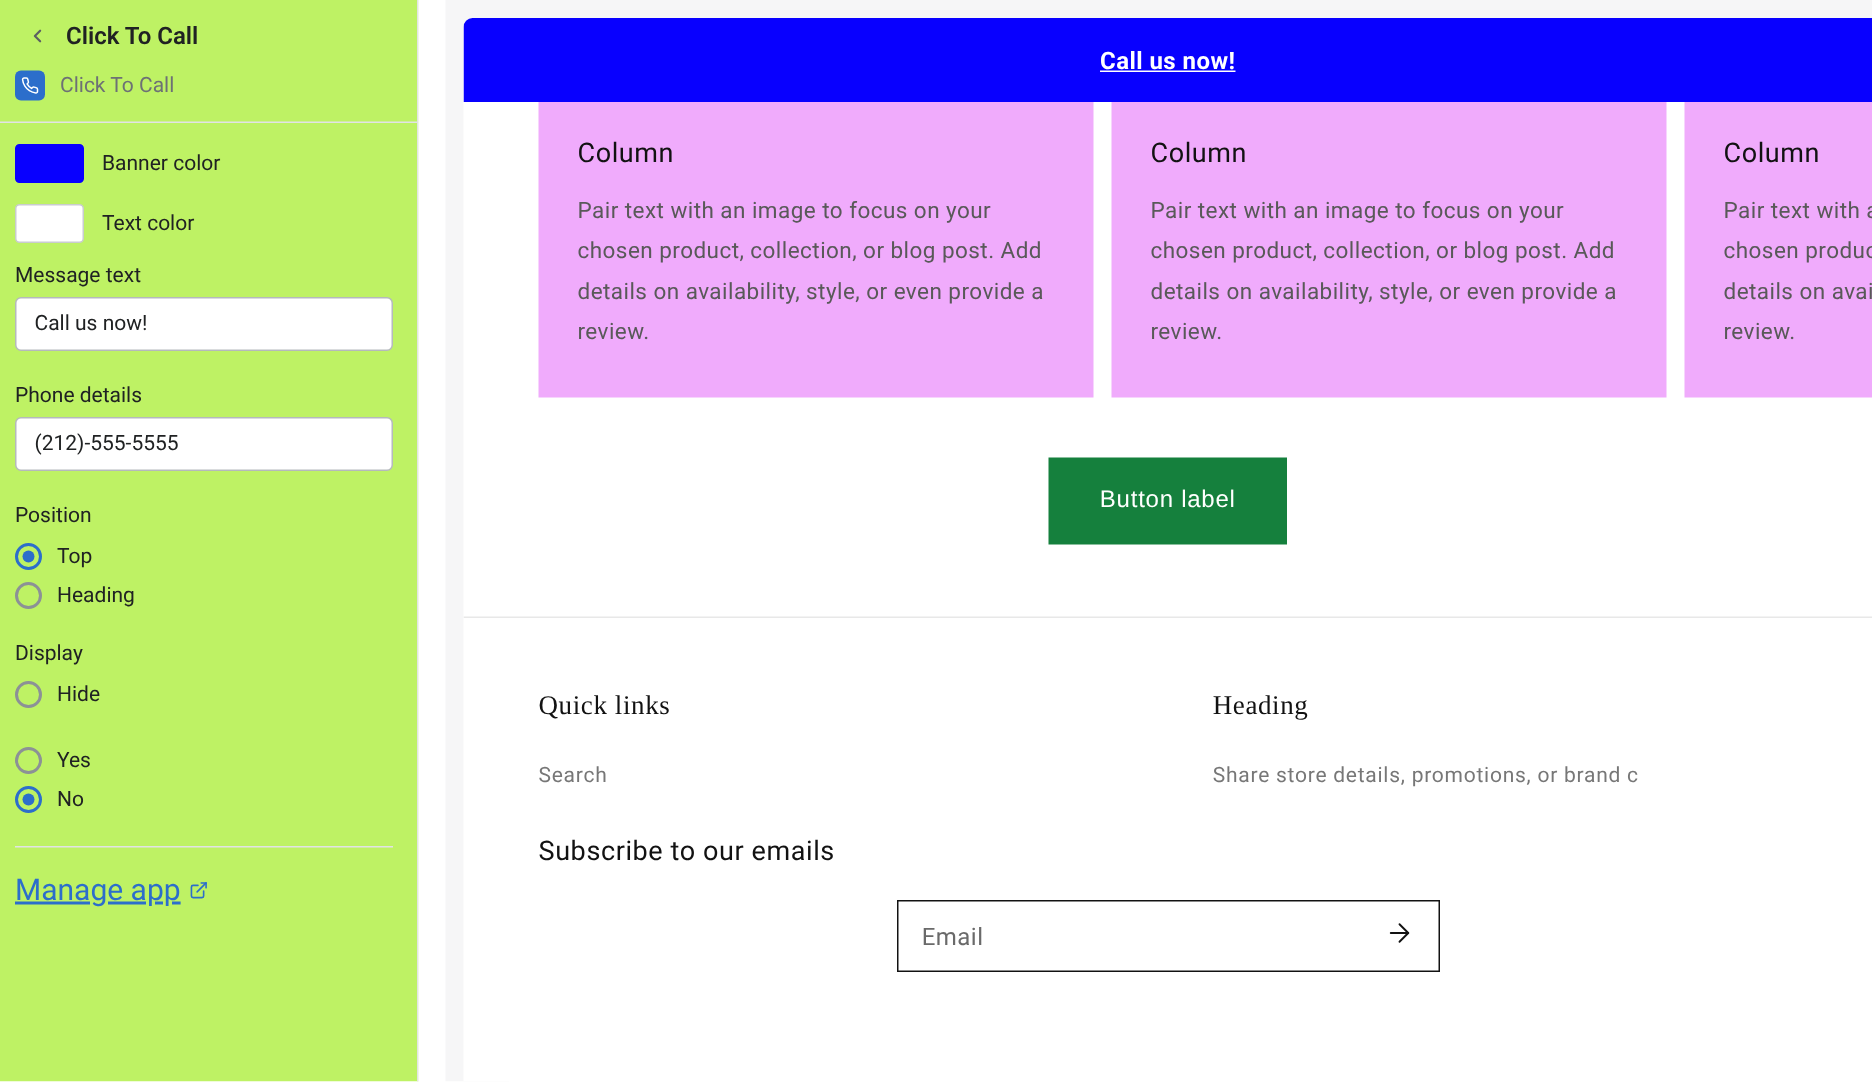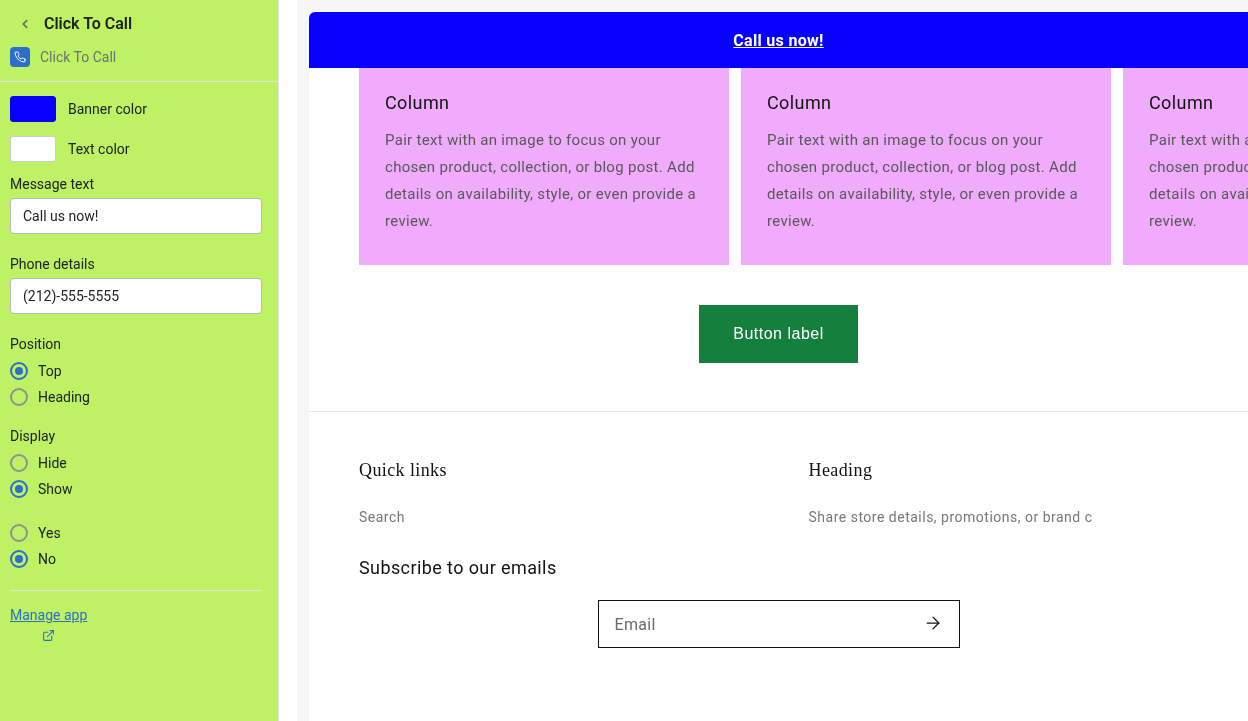--- a/index.html
+++ b/index.html
@@ -133,23 +133,22 @@
     background: #e1e3e5;
     margin: 8px 0 16px 0;
     width: 252px;
   }
   .manage-link {
     display: inline-flex;
     align-items: center;
     gap: 6px;
     color: #2c6ecb;
     text-decoration: underline;
-    font-size: 14px;
+    font-size: 20px;
     cursor: pointer;
-    flex-direction: column;
   }
   .manage-link svg { stroke: #2c6ecb; }
 
   
   .resizer {
     width: 18px;
     background: #fff;
     position: relative;
   }
   .preview {
@@ -323,24 +322,20 @@
           <div class="radio"></div>
           <span>Heading</span>
         </div>
       </div>
 
       <div class="field-label">Display</div>
       <div class="radio-group">
         <div class="radio-item">
           <div class="radio"></div>
           <span>Hide</span>
-        </div>
-        <div class="radio-item">
-          <div class="radio checked"></div>
-          <span>Show</span>
         </div>
       </div>
 
       <div class="radio-group">
         <div class="radio-item">
           <div class="radio"></div>
           <span>Yes</span>
         </div>
         <div class="radio-item">
           <div class="radio checked"></div>

